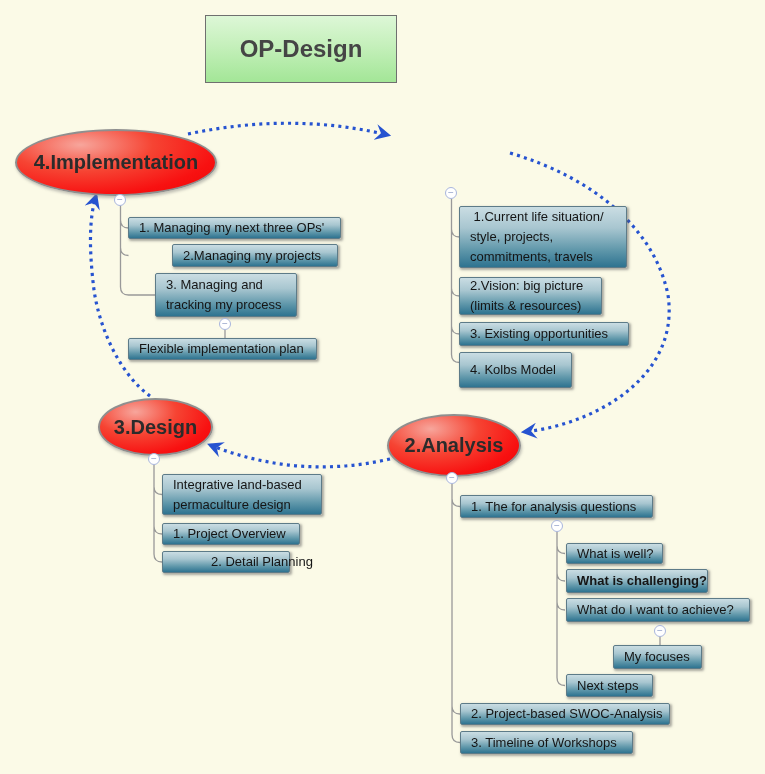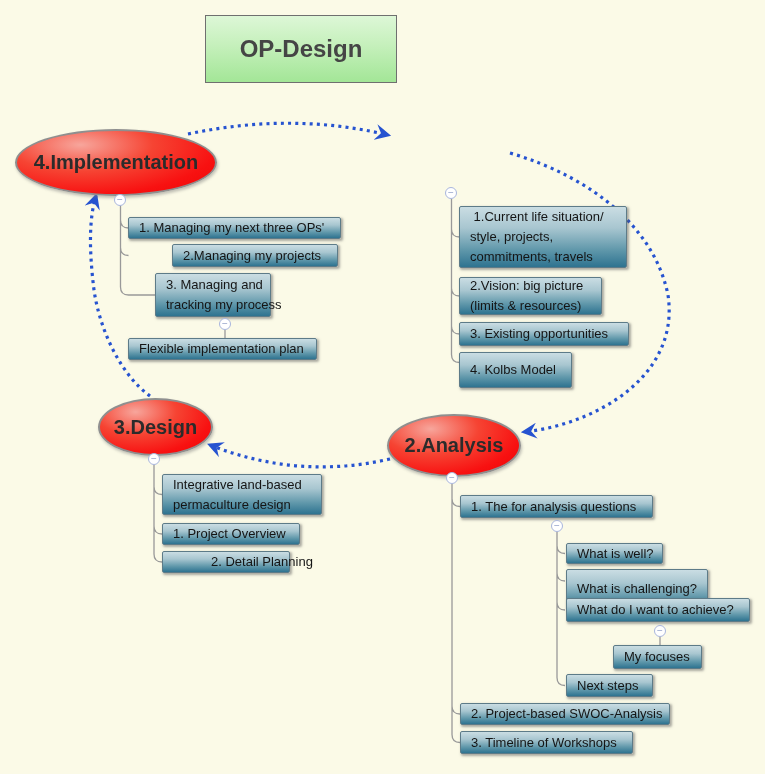--- a/index.html
+++ b/index.html
@@ -66,40 +66,40 @@
   </svg>
 
   <div class="root" style="left:205px;top:15px;width:190px;height:66px;">OP-Design</div>
 
   <div class="ellipse" style="left:15px;top:129px;width:198px;height:63px;">4.Implementation</div>
   <div class="ellipse" style="left:98px;top:398px;width:111px;height:54px;">3.Design</div>
   <div class="ellipse" style="left:387px;top:414px;width:130px;height:59px;">2.Analysis</div>
 
   <div class="box" style="left:128px;top:217px;width:213px;height:22px;">1. Managing my next three OPs'</div>
   <div class="box" style="left:128px;top:244px;width:166px;height:23px;margin-left:44px;">2.Managing my projects</div>
-  <div class="box" style="left:155px;top:273px;width:116px;height:44px;">3. Managing and
+  <div class="box" style="left:155px;top:273px;width:142px;height:44px;">3. Managing and
 tracking my process</div>
   <div class="box" style="left:128px;top:338px;width:189px;height:22px;">Flexible implementation plan</div>
 
   <div class="box" style="left:459px;top:206px;width:168px;height:62px;"> 1.Current life situation/
 style, projects,
 commitments, travels</div>
   <div class="box" style="left:459px;top:277px;width:143px;height:38px;">2.Vision: big picture
 (limits &amp; resources)</div>
   <div class="box" style="left:459px;top:322px;width:170px;height:24px;">3. Existing opportunities</div>
   <div class="box" style="left:459px;top:352px;width:113px;height:36px;">4. Kolbs Model</div>
 
   <div class="box" style="left:162px;top:474px;width:160px;height:41px;">Integrative land-based
 permaculture design</div>
   <div class="box" style="left:162px;top:523px;width:138px;height:22px;">1. Project Overview</div>
   <div class="box" style="left:162px;top:551px;width:128px;height:22px;padding-left:48px;">2. Detail Planning</div>
 
   <div class="box" style="left:460px;top:495px;width:193px;height:23px;">1. The for analysis questions</div>
   <div class="box" style="left:566px;top:543px;width:97px;height:21px;">What is well?</div>
-  <div class="box" style="left:566px;top:569px;width:142px;height:40px;">What is challenging?</div>
+  <div class="box" style="left:566px;top:569px;width:142px;height:24px;font-weight:bold;">What is challenging?</div>
   <div class="box" style="left:566px;top:598px;width:184px;height:24px;">What do I want to achieve?</div>
   <div class="box" style="left:613px;top:645px;width:89px;height:24px;">My focuses</div>
   <div class="box" style="left:566px;top:674px;width:87px;height:23px;">Next steps</div>
   <div class="box" style="left:460px;top:703px;width:210px;height:22px;">2. Project-based SWOC-Analysis</div>
   <div class="box" style="left:460px;top:731px;width:173px;height:23px;">3. Timeline of Workshops</div>
 
   <div class="collapse" style="left:114px;top:194px;">−</div>
   <div class="collapse" style="left:219px;top:318px;">−</div>
   <div class="collapse" style="left:445px;top:187px;">−</div>
   <div class="collapse" style="left:148px;top:453px;">−</div>

